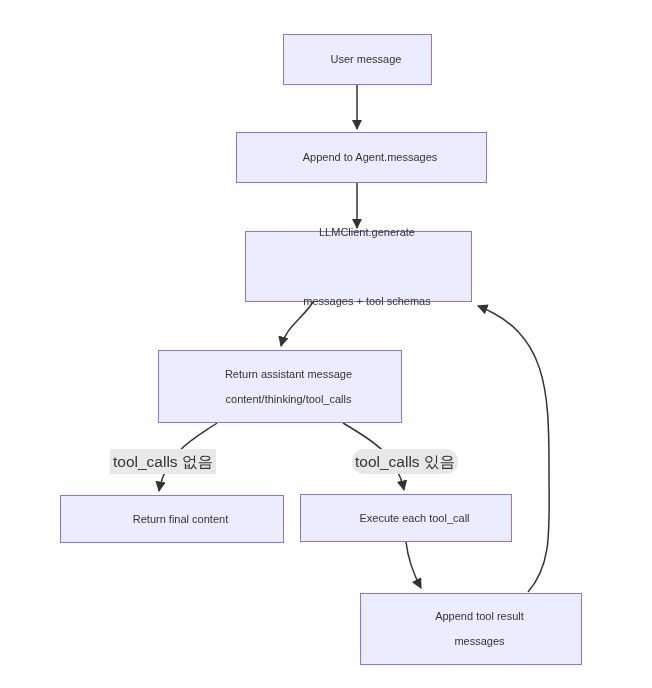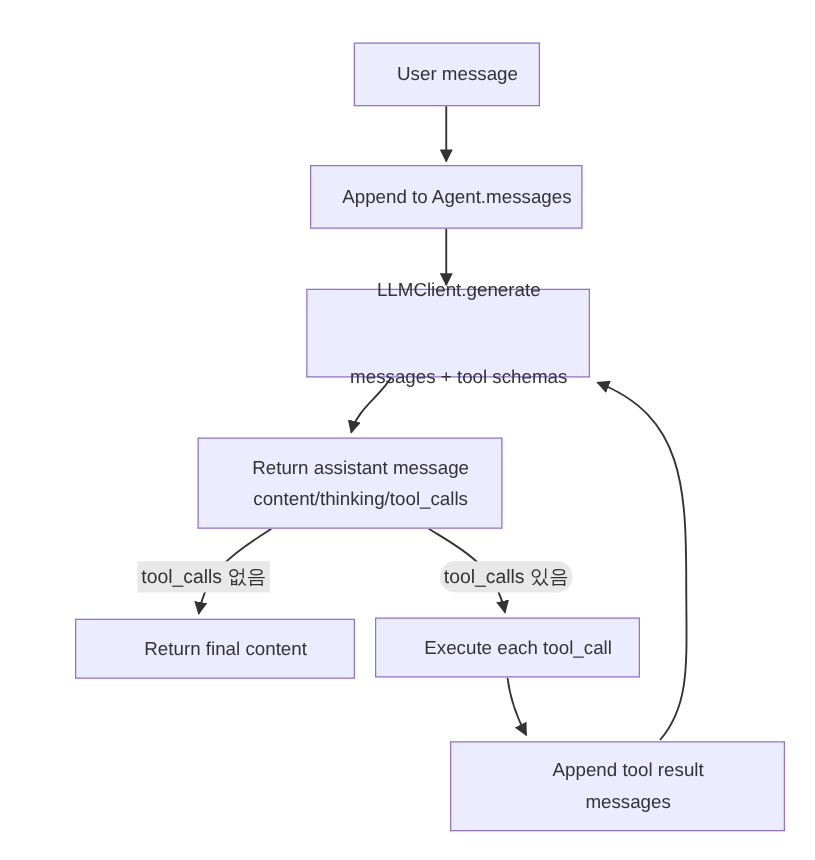--- a/index.html
+++ b/index.html
@@ -27,21 +27,21 @@
   }
   .arrow-fill {
     fill: var(--edge, #333333);
   }
   .node {
     position: absolute;
     box-sizing: border-box;
     background: var(--node_fill, #ECECFF);
     border: 1px solid var(--node_border, #9370DB);
     color: var(--text, #333333);
-    font-size: 15px;
+    font-size: 11px;
     line-height: 25px;
     display: flex;
     flex-direction: column;
     align-items: center;
     justify-content: center;
     text-align: left;
     padding-left: 17px;
   }
   .edge-label {
     position: absolute;
@@ -70,21 +70,21 @@
     <path class="edge-path" d="M217,423 C197,437 166,451 159,491" marker-end="url(#arrowhead)"></path>
     <path class="edge-path" d="M343,423 C369,439 396,452 404,490" marker-end="url(#arrowhead)"></path>
     <path class="edge-path" d="M406,542 C408,559 413,573 421,588" marker-end="url(#arrowhead)"></path>
     <path class="edge-path" d="M528,592 C553,563 549,528 549,468 C549,390 547,333 478,306" marker-end="url(#arrowhead)"></path>
   </svg>
 
   <div class="node" style="left:283px; top:34px; width:149px; height:51px;">
     <div>User message</div>
   </div>
 
-  <div class="node" style="left:248px; top:132px; width:218px; height:51px;">
+  <div class="node" style="left:236px; top:132px; width:251px; height:51px;">
     <div>Append to Agent.messages</div>
   </div>
 
   <div class="node" style="left:245px; top:231px; width:227px; height:71px;gap:44px;">
     <div>LLMClient.generate</div>
     <div>messages + tool schemas</div>
   </div>
 
   <div class="node" style="left:158px; top:350px; width:244px; height:73px;">
     <div>Return assistant message</div>
@@ -92,21 +92,21 @@
   </div>
 
   <div class="node" style="left:60px; top:495px; width:224px; height:48px;">
     <div>Return final content</div>
   </div>
 
   <div class="node" style="left:300px; top:494px; width:212px; height:48px;">
     <div>Execute each tool_call</div>
   </div>
 
-  <div class="node" style="left:360px; top:593px; width:268px; height:72px;">
+  <div class="node" style="left:360px; top:593px; width:222px; height:72px;">
     <div>Append tool result</div>
     <div>messages</div>
   </div>
 
   <div class="edge-label" style="left:98px; top:449px;margin-left:12px;">tool_calls 없음</div>
 
   <div class="edge-label" style="left:352px; top:449px;border-radius:12px;">tool_calls 있음</div>
 
 </div>
 

